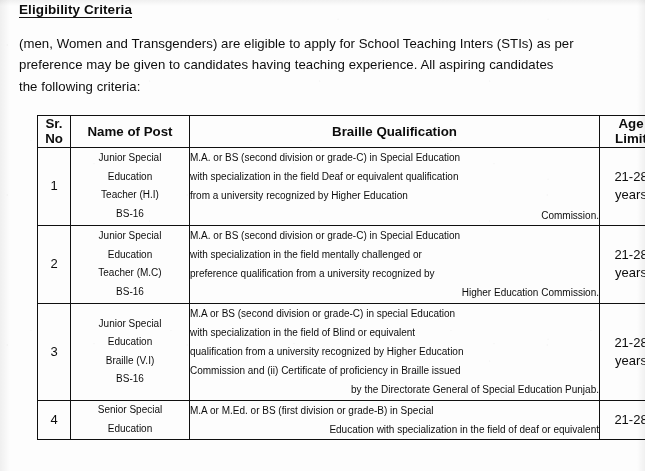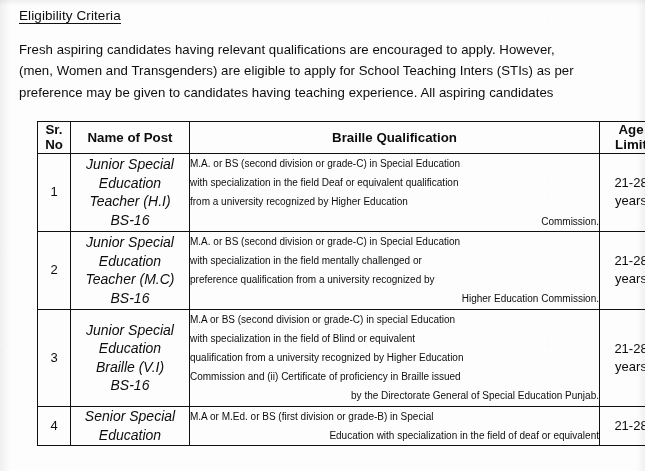--- a/index.html
+++ b/index.html
@@ -32,23 +32,23 @@
   .content {
     position: absolute;
     left: 13px;
     top: 0;
     width: 625px;
   }
 
   
   .heading {
     font-size: 13.5px;
-    font-weight: normal;
+    font-weight: bold;
     letter-spacing: 0.1px;
-    padding-top: 8px;
+    padding-top: 1px;
     margin: 0 0 0 6px;
     display: inline-block;
     border-bottom: 1.6px solid #101010;
     padding-bottom: 0px;
     line-height: 15px;
     white-space: nowrap;
   }
 
   
   .intro {
@@ -95,24 +95,23 @@
   col.c-qual { width: 410px; }
   col.c-age  { width: 63px; }
 
   td.sr {
     text-align: center;
     font-size: 13px;
     line-height: 16px;
   }
   td.post {
     text-align: center;
-    font-size: 14px;
+    font-size: 10px;
     line-height: 18.5px;
     padding: 4px 3px 5px 3px;
-    font-style: italic;
   }
   td.qual {
     text-align: justify;
     text-justify: inter-word;
     font-size: 10px;
     line-height: 19.2px;
     padding: 4px 7px 5px 8px;
   }
   td.qual .lastline { text-align: right; }
   td.age {
@@ -142,23 +141,23 @@
 </style>
 </head>
 <body>
 
 <div class="page">
   <div class="content">
 
     <div class="heading">Eligibility Criteria</div>
 
     <div class="intro">
-      <div>Fresh aspiring candidates having relevant qualifications are encouraged to apply. However,</div>
       <div>(men, Women and Transgenders) are eligible to apply for School Teaching Inters (STIs) as per</div>
       <div>preference may be given to candidates having teaching experience. All aspiring candidates</div>
+      <div class="lastline">the following criteria:</div>
     </div>
 
     <div class="tbl-wrap">
       <table class="criteria">
         <colgroup>
           <col class="c-sr">
           <col class="c-post">
           <col class="c-qual">
           <col class="c-age">
         </colgroup>

